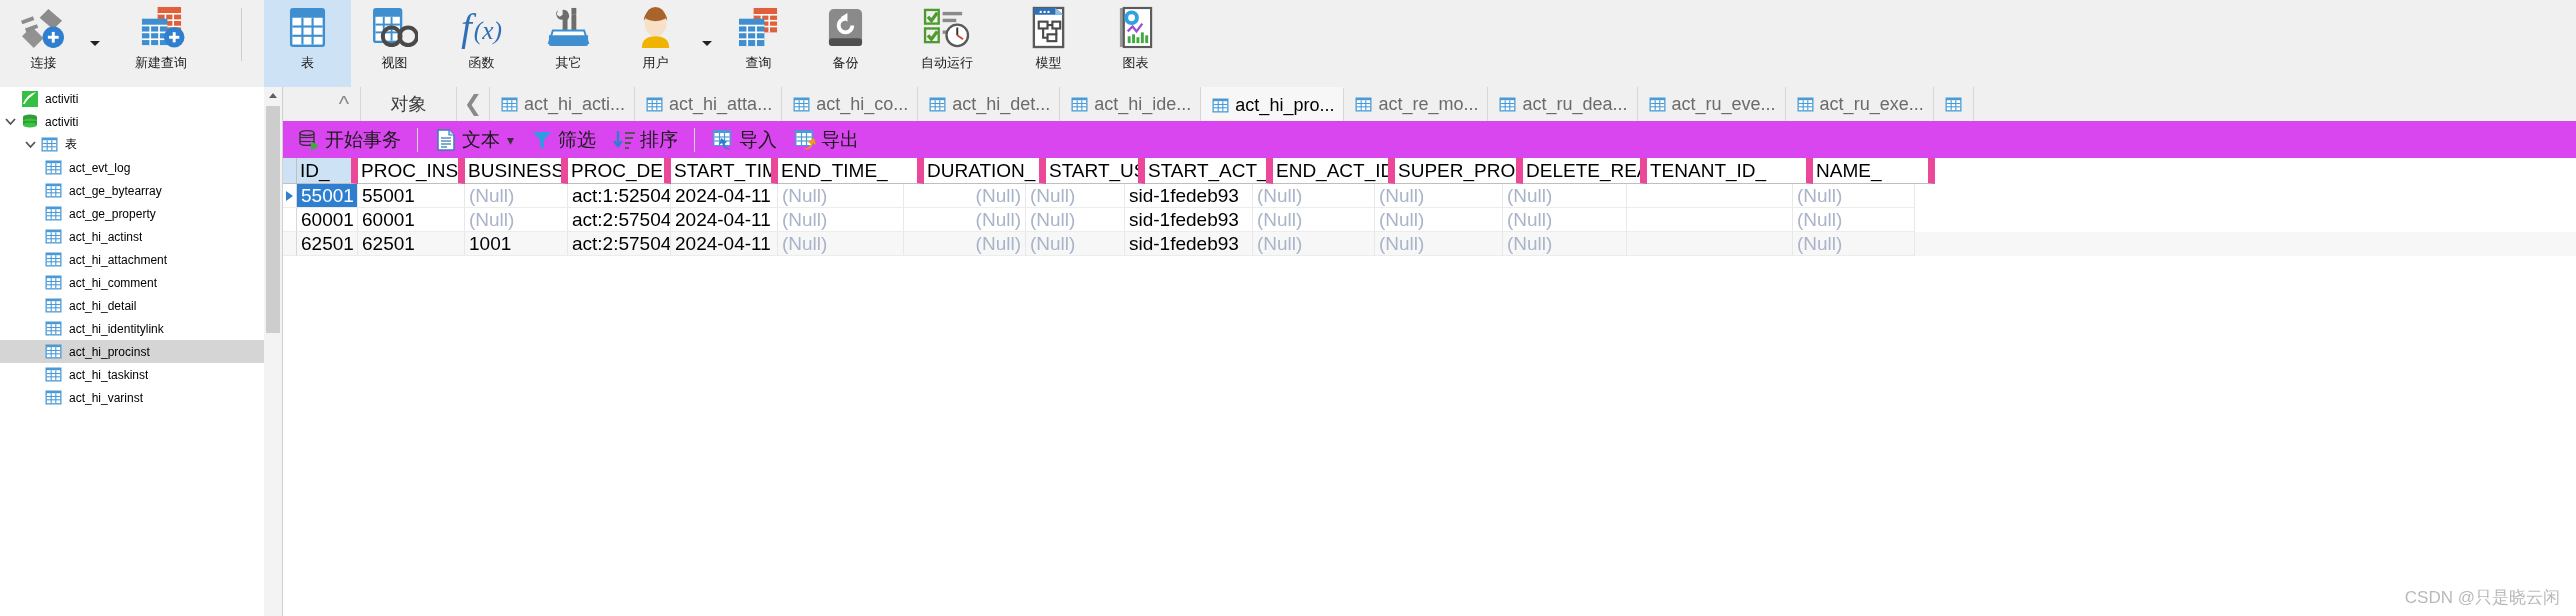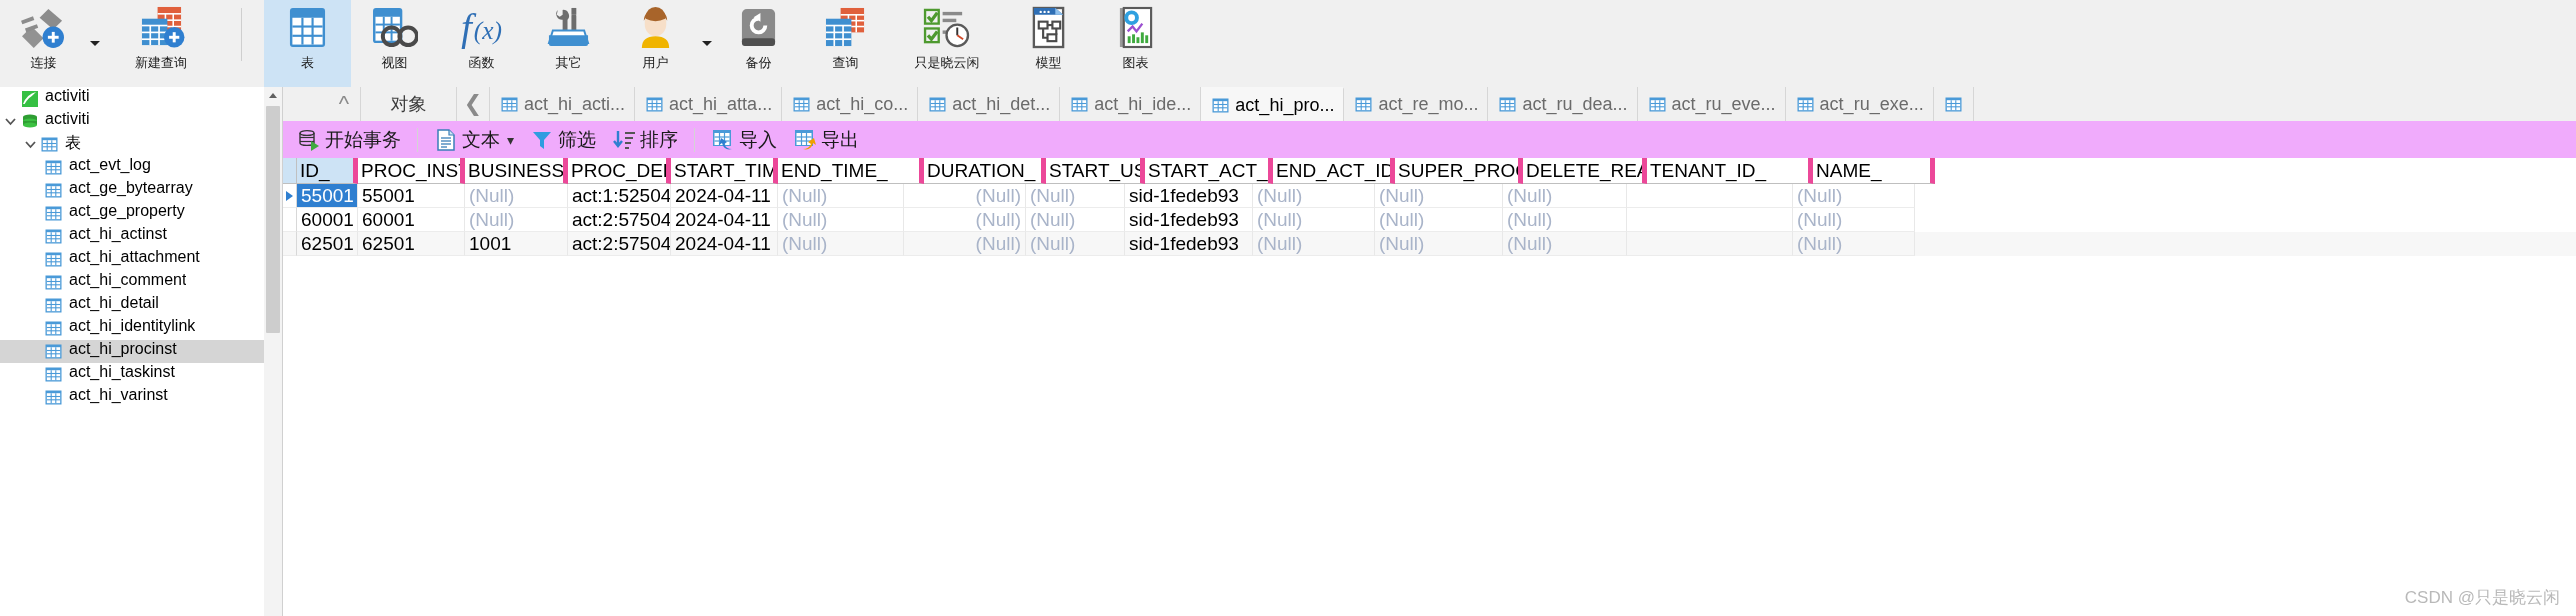--- a/index.html
+++ b/index.html
@@ -39,22 +39,22 @@
   .rb-caret::after{content:"";border-left:5px solid transparent;border-right:5px solid transparent;border-top:5px solid #222;display:block;}
   .rb-sep{width:1px;height:53px;background:#cfcfcf;margin:8px 22px 0 22px;}
 
   
   .sidebar{
     position:absolute;left:0;top:87px;width:264px;height:530px;
     background:#ffffff;border-right:1px solid #d6d6d6;
     overflow:hidden;
   }
   .tree-row{
-    height:23px;display:flex;white-space:nowrap;
-    font-size:16px;color:#000;padding-left:4px;box-sizing:border-box;
+    height:23px;display:flex;align-items:center;white-space:nowrap;
+    font-size:12px;color:#000;padding-left:4px;box-sizing:border-box;
   }
   .tree-row.sel{background:#d5d5d5;}
   .tw{width:17px;height:23px;display:flex;align-items:center;justify-content:center;flex:0 0 17px;}
   .tw svg{display:block;}
   .ticon{width:21px;height:23px;display:flex;align-items:center;justify-content:center;flex:0 0 21px;margin-right:5px;}
   .tlabel{overflow:hidden;}
   .indent-0{padding-left:2px;}
   .indent-1{padding-left:2px;}
   .indent-2{padding-left:22px;}
   .indent-3{padding-left:43px;}
@@ -89,38 +89,38 @@
   .tab{
     display:flex;align-items:center;gap:4px;padding:0 9px;
     border-right:1px solid #d6d6d6;
     font-size:18px;color:#6b6b6b;white-space:nowrap;background:#f0f0f0;
   }
   .tab.active{background:#f7f7f7;color:#000;border-top:2px solid #f7f7f7;}
   .tab .tabico{width:21px;height:21px;flex:0 0 21px;display:flex;align-items:center;justify-content:center;}
 
   
   .gridbar{
-    position:absolute;left:0;top:34px;width:2293px;height:37px;background:#f0abfc;
+    position:absolute;left:0;top:34px;width:2293px;height:37px;background:#d946ef;
     display:flex;align-items:center;border-bottom:1px solid #e2e2e2;
   }
   .gb-pad{width:6px;}
   .gb-item{display:flex;align-items:center;gap:4px;padding:0 8px;height:37px;font-size:19px;color:#1a1a1a;white-space:nowrap;}
   .gb-ico{width:24px;height:24px;display:flex;align-items:center;justify-content:center;flex:0 0 24px;}
   .gb-dot{font-size:14px;color:#333;margin-left:3px;}
   .gb-sep{width:1px;height:24px;background:#d4d4d4;margin:0 8px;}
 
   
   .grid{
     position:absolute;left:0;top:71px;width:2293px;height:459px;background:#ffffff;
     overflow:hidden;font-size:19px;
   }
   .gridhead{display:flex;height:26px;background:#ffffff;}
   .gh{
     box-sizing:border-box;
-    border-right:5px solid #ec4899;border-bottom:1px solid #bfbfbf;
+    border-right:7px solid #ec4899;border-bottom:1px solid #bfbfbf;
     padding:0 3px;overflow:hidden;white-space:nowrap;
     display:flex;align-items:center;color:#000;
     font-size:19px;
   }
   .gh.rowhdr{background:#cde3f5;border-right:1px solid #c0c0c0;width:14px;padding:0;}
   .gh.first{background:#cde3f5;}
   .gridrow{display:flex;height:24px;text-align:right;}
   .gridrow.alt{background:#f7f7f7;}
   .gc{
     box-sizing:border-box;border-right:1px solid #e8e8e8;border-bottom:1px solid #ececec;
@@ -261,70 +261,70 @@
           <path d="M11 12 q10 5 20 0 l0 -2 a10 10 0 0 0 -20 0 z" fill="#a8642a"></path>
           <path d="M7 42 q0 -12 14 -12 q14 0 14 12 z" fill="#f0b400"></path>
         </svg>
       </div>
       <div class="rb-lbl">用户</div>
     </div>
     <div class="rb-caret"></div>
 
     <div class="rb-item">
       <div class="rb-ico">
-        <svg width="39" height="41" viewBox="0 0 40 42">
-          <rect x="3" y="2" width="34" height="38" rx="5" fill="#8a8a8a"></rect>
-          <rect x="3" y="32" width="34" height="8" rx="3" fill="#4f4f4f"></rect>
-          <path d="M20 10 a9 9 0 1 0 9 9 h-4 a5 5 0 1 1 -5 -5 z" fill="#ffffff"></path>
-          <path d="M22 6 l0 9 l-7 -4.5 z" fill="#ffffff"></path>
-        </svg>
-      </div>
-      <div class="rb-lbl">备份</div>
-    </div>
-
-    <div class="rb-item">
-      <div class="rb-ico">
         <svg width="45" height="41" viewBox="0 0 46 42">
           <rect x="18" y="1" width="24" height="25" fill="#e0603c"></rect>
           <g stroke="#fff" stroke-width="1.6">
             <line x1="18" y1="8" x2="42" y2="8"></line>
               <line x1="18" y1="14" x2="42" y2="14"></line>
               <line x1="18" y1="20" x2="42" y2="20"></line>
             <line x1="26" y1="8" x2="26" y2="26"></line>
               <line x1="34" y1="8" x2="34" y2="26"></line>
           </g>
           <rect x="3" y="12" width="26" height="28" fill="#3f8fd0"></rect>
           <g stroke="#fff" stroke-width="1.7">
             <line x1="3" y1="19" x2="29" y2="19"></line>
               <line x1="3" y1="26" x2="29" y2="26"></line>
               <line x1="3" y1="33" x2="29" y2="33"></line>
             <line x1="11.5" y1="19" x2="11.5" y2="40"></line>
               <line x1="20.5" y1="19" x2="20.5" y2="40"></line>
           </g>
         </svg>
       </div>
       <div class="rb-lbl">查询</div>
+    </div>
+
+    <div class="rb-item">
+      <div class="rb-ico">
+        <svg width="39" height="41" viewBox="0 0 40 42">
+          <rect x="3" y="2" width="34" height="38" rx="5" fill="#8a8a8a"></rect>
+          <rect x="3" y="32" width="34" height="8" rx="3" fill="#4f4f4f"></rect>
+          <path d="M20 10 a9 9 0 1 0 9 9 h-4 a5 5 0 1 1 -5 -5 z" fill="#ffffff"></path>
+          <path d="M22 6 l0 9 l-7 -4.5 z" fill="#ffffff"></path>
+        </svg>
+      </div>
+      <div class="rb-lbl">备份</div>
     </div>
 
     <div class="rb-item wide">
       <div class="rb-ico">
         <svg width="51" height="41" viewBox="0 0 52 42">
           <rect x="3" y="3" width="14" height="14" fill="none" stroke="#4e9a2f" stroke-width="2.4"></rect>
           <path d="M6 10 l3.5 4 l6 -8" fill="none" stroke="#4e9a2f" stroke-width="3.4"></path>
           <rect x="3" y="22" width="14" height="14" fill="none" stroke="#4e9a2f" stroke-width="2.4"></rect>
           <path d="M6 29 l3.5 4 l6 -8" fill="none" stroke="#4e9a2f" stroke-width="3.4"></path>
           <rect x="21" y="5" width="20" height="3.5" fill="#8a8a8a"></rect>
           <rect x="21" y="12" width="14" height="3.5" fill="#8a8a8a"></rect>
           <rect x="21" y="24" width="10" height="3.5" fill="#8a8a8a"></rect>
           <circle cx="36" cy="29" r="11" fill="#fff" stroke="#5a5a5a" stroke-width="2.4"></circle>
           <line x1="36" y1="29" x2="36" y2="21" stroke="#333" stroke-width="2"></line>
           <line x1="36" y1="29" x2="42" y2="33" stroke="#d04a2a" stroke-width="2"></line>
         </svg>
       </div>
-      <div class="rb-lbl">只是晓云闲</div>
+      <div class="rb-lbl">自动运行</div>
     </div>
 
     <div class="rb-item">
       <div class="rb-ico">
         <svg width="39" height="43" viewBox="0 0 40 44">
           <rect x="5" y="2" width="30" height="40" fill="#ffffff" stroke="#5a5a5a" stroke-width="2.4"></rect>
           <path d="M5 2 h22 l8 7 h-30 z" fill="#2f6fb5"></path>
           <path d="M27 2 l8 7 h-8 z" fill="#8fc0ec"></path>
           <g fill="#ffffff">
               <circle cx="12" cy="6" r="1.2"></circle>

